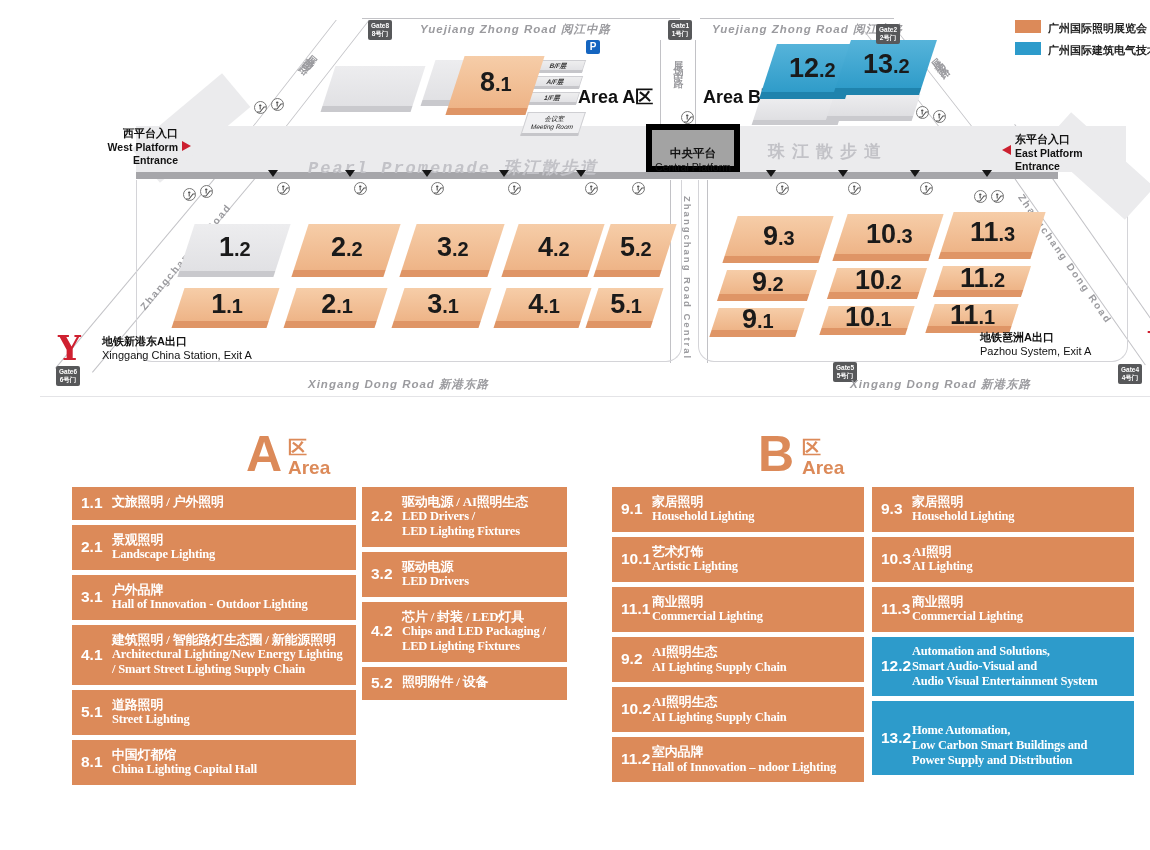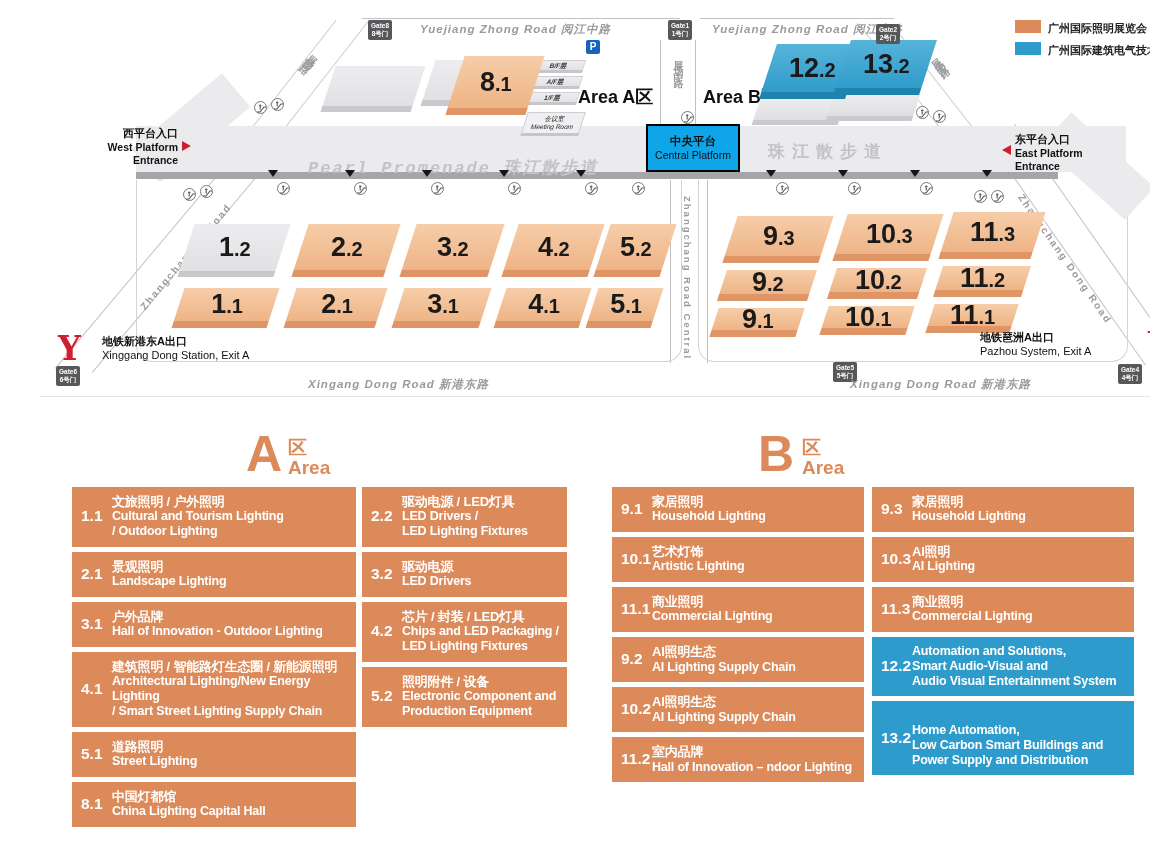--- a/index.html
+++ b/index.html
@@ -16,21 +16,21 @@
   .vroadlbl{position:absolute; color:var(--roadtxt); font-size:9.5px; font-weight:bold; letter-spacing:2px; writing-mode:vertical-rl; white-space:nowrap;}
   .vcnroad{position:absolute; color:var(--roadtxt); font-size:10px; font-weight:bold; writing-mode:vertical-rl; letter-spacing:4px; white-space:nowrap;}
   .diaglbl{position:absolute; color:var(--roadtxt); font-size:10px; font-weight:bold; letter-spacing:2px; white-space:nowrap; transform-origin:left top;}
 
   .outline{position:absolute; border:1.5px solid #d4d4d8; border-top:none; border-radius:0 0 16px 16px;}
 
   .prom{position:absolute; background:var(--prom);}
   .promlbl{position:absolute; color:var(--promtxt); font-weight:bold; font-style:italic; font-size:17px; letter-spacing:2px; white-space:nowrap;}
   .promcn{position:absolute; color:var(--promtxt); font-weight:bold; font-size:17px; letter-spacing:7px; white-space:nowrap;}
   .darkstrip{position:absolute; background:#a6a6aa;}
-  .cplat{position:absolute; background:#0ea5e9; border:2px solid #000000; text-align:center; padding-top:8px;}
+  .cplat{position:absolute; background:#a3a3a3; border:6px solid #000000; text-align:center; padding-top:16px;}
   .cplat .cn{font-weight:bold; font-size:11.5px; color:#111;}
   .cplat .en{font-size:10.5px; color:#111;}
 
   .hall{position:absolute; transform:skewX(-18deg); display:flex; align-items:center; justify-content:center;}
   .hall.orange{background:linear-gradient(180deg,#f6cda8,#eeb487); border-bottom:7px solid #df9566;}
   .hall.gray{background:linear-gradient(180deg,#ededef,#e1e1e4); border-bottom:6px solid #c9c9cd;}
   .hall.blue{background:linear-gradient(180deg,#56b4da,#2f9cc9); border-bottom:7px solid #1f83ad;}
   .hall.slab{background:linear-gradient(180deg,#ededef,#dfdfe2); border-bottom:5px solid #cacace;}
   .hallnum{transform:skewX(18deg); font-weight:bold; color:var(--ink); white-space:nowrap;}
   .np1{font-size:27px;} .np2{font-size:20px;}
@@ -64,21 +64,21 @@
   .note span{margin-left:10px;}
   .sepline{position:absolute; left:0; top:396px; width:1150px; border-top:1.5px solid #e4e4e7;}
 
   
   .sect-letter{position:absolute; color:var(--orange); font-weight:bold; font-size:50px; line-height:0.9;}
   .sect-sub{position:absolute; color:var(--orange); font-weight:bold; font-size:19px; line-height:1.0;}
   .lg-col{position:absolute;}
   .lg-item{display:flex; background:var(--orange); color:#fff; margin-bottom:5px; padding:7px 8px 8px 6px;}
   .lg-item.blue{background:var(--blue);}
   .lg-no{flex:0 0 34px; display:flex; align-items:center; font-weight:bold; font-size:15.5px; padding-left:3px;}
-  .lg-body{line-height:1.18; letter-spacing:-0.2px;}
+  .lg-body{line-height:1.18; letter-spacing:-0.2px;font-family:Liberation Serif, serif;}
   .lg-cn{font-size:13px; font-weight:bold; white-space:pre-line;}
   .lg-en{font-size:12.5px; font-weight:bold; white-space:pre-line;}
 </style>
 </head>
 <body>
 
 <div class="stage">
 
   <div>
 
@@ -241,21 +241,21 @@
       <div>5号门</div>
     </div>
     <div class="gate" style="left:1078px; top:364px;">
       <div>Gate4</div>
       <div>4号门</div>
     </div>
 
     <div class="metrologo" style="left:18px; top:332px;">Y</div>
     <div class="metrotxt" style="left:62px; top:334px;">
       <div class="cn">地铁新港东A出口</div>
-      <div class="en">Xinggang Dong Station, Exit A</div>
+      <div class="en">Xinggang China Station, Exit A</div>
     </div>
     <div class="metrotxt" style="left:940px; top:330px; width:162px; text-align:left;">
       <div class="cn">地铁琶洲A出口</div>
       <div class="en">Pazhou System, Exit A</div>
     </div>
     <div class="metrologo" style="left:1108px; top:328px;">Y</div>
 
     <div class="roadlbl" style="left:268px; top:377px;">Xingang Dong Road  新港东路</div>
     <div class="roadlbl" style="left:810px; top:377px;">Xingang Dong Road  新港东路</div>
 
@@ -269,22 +269,20 @@
 
   <div class="sect-letter" style="left:206px; top:432px;">A</div>
   <div class="sect-sub" style="left:248px; top:438px;">区</div>
   <div class="sect-sub" style="left:248px; top:458px;">Area</div>
 
   <div class="lg-col" style="left:32px; top:487px; width:284px;">
     <div class="lg-item">
       <div class="lg-no">1.1</div>
       <div class="lg-body">
           <div class="lg-cn">文旅照明 / 户外照明</div>
-          <div class="lg-en">Cultural and Tourism Lighting
-/ Outdoor Lighting</div>
         </div>
     </div>
     <div class="lg-item">
       <div class="lg-no">2.1</div>
       <div class="lg-body">
           <div class="lg-cn">景观照明</div>
           <div class="lg-en">Landscape Lighting</div>
         </div>
     </div>
     <div class="lg-item">
@@ -315,21 +313,21 @@
           <div class="lg-cn">中国灯都馆</div>
           <div class="lg-en">China Lighting Capital Hall</div>
         </div>
     </div>
   </div>
 
   <div class="lg-col" style="left:322px; top:487px; width:205px;">
     <div class="lg-item">
       <div class="lg-no">2.2</div>
       <div class="lg-body">
-          <div class="lg-cn">驱动电源 / LED灯具</div>
+          <div class="lg-cn">驱动电源 / AI照明生态</div>
           <div class="lg-en">LED Drivers /
 LED Lighting Fixtures</div>
         </div>
     </div>
     <div class="lg-item">
       <div class="lg-no">3.2</div>
       <div class="lg-body">
           <div class="lg-cn">驱动电源</div>
           <div class="lg-en">LED Drivers</div>
         </div>
@@ -339,22 +337,20 @@
       <div class="lg-body">
           <div class="lg-cn">芯片 / 封装 / LED灯具</div>
           <div class="lg-en">Chips and LED Packaging /
 LED Lighting Fixtures</div>
         </div>
     </div>
     <div class="lg-item">
       <div class="lg-no">5.2</div>
       <div class="lg-body">
           <div class="lg-cn">照明附件 / 设备</div>
-          <div class="lg-en">Electronic Component and
-Production Equipment</div>
         </div>
     </div>
   </div>
 
   <div class="sect-letter" style="left:718px; top:432px;">B</div>
   <div class="sect-sub" style="left:762px; top:438px;">区</div>
   <div class="sect-sub" style="left:762px; top:458px;">Area</div>
 
   <div class="lg-col" style="left:572px; top:487px; width:252px;">
     <div class="lg-item">

